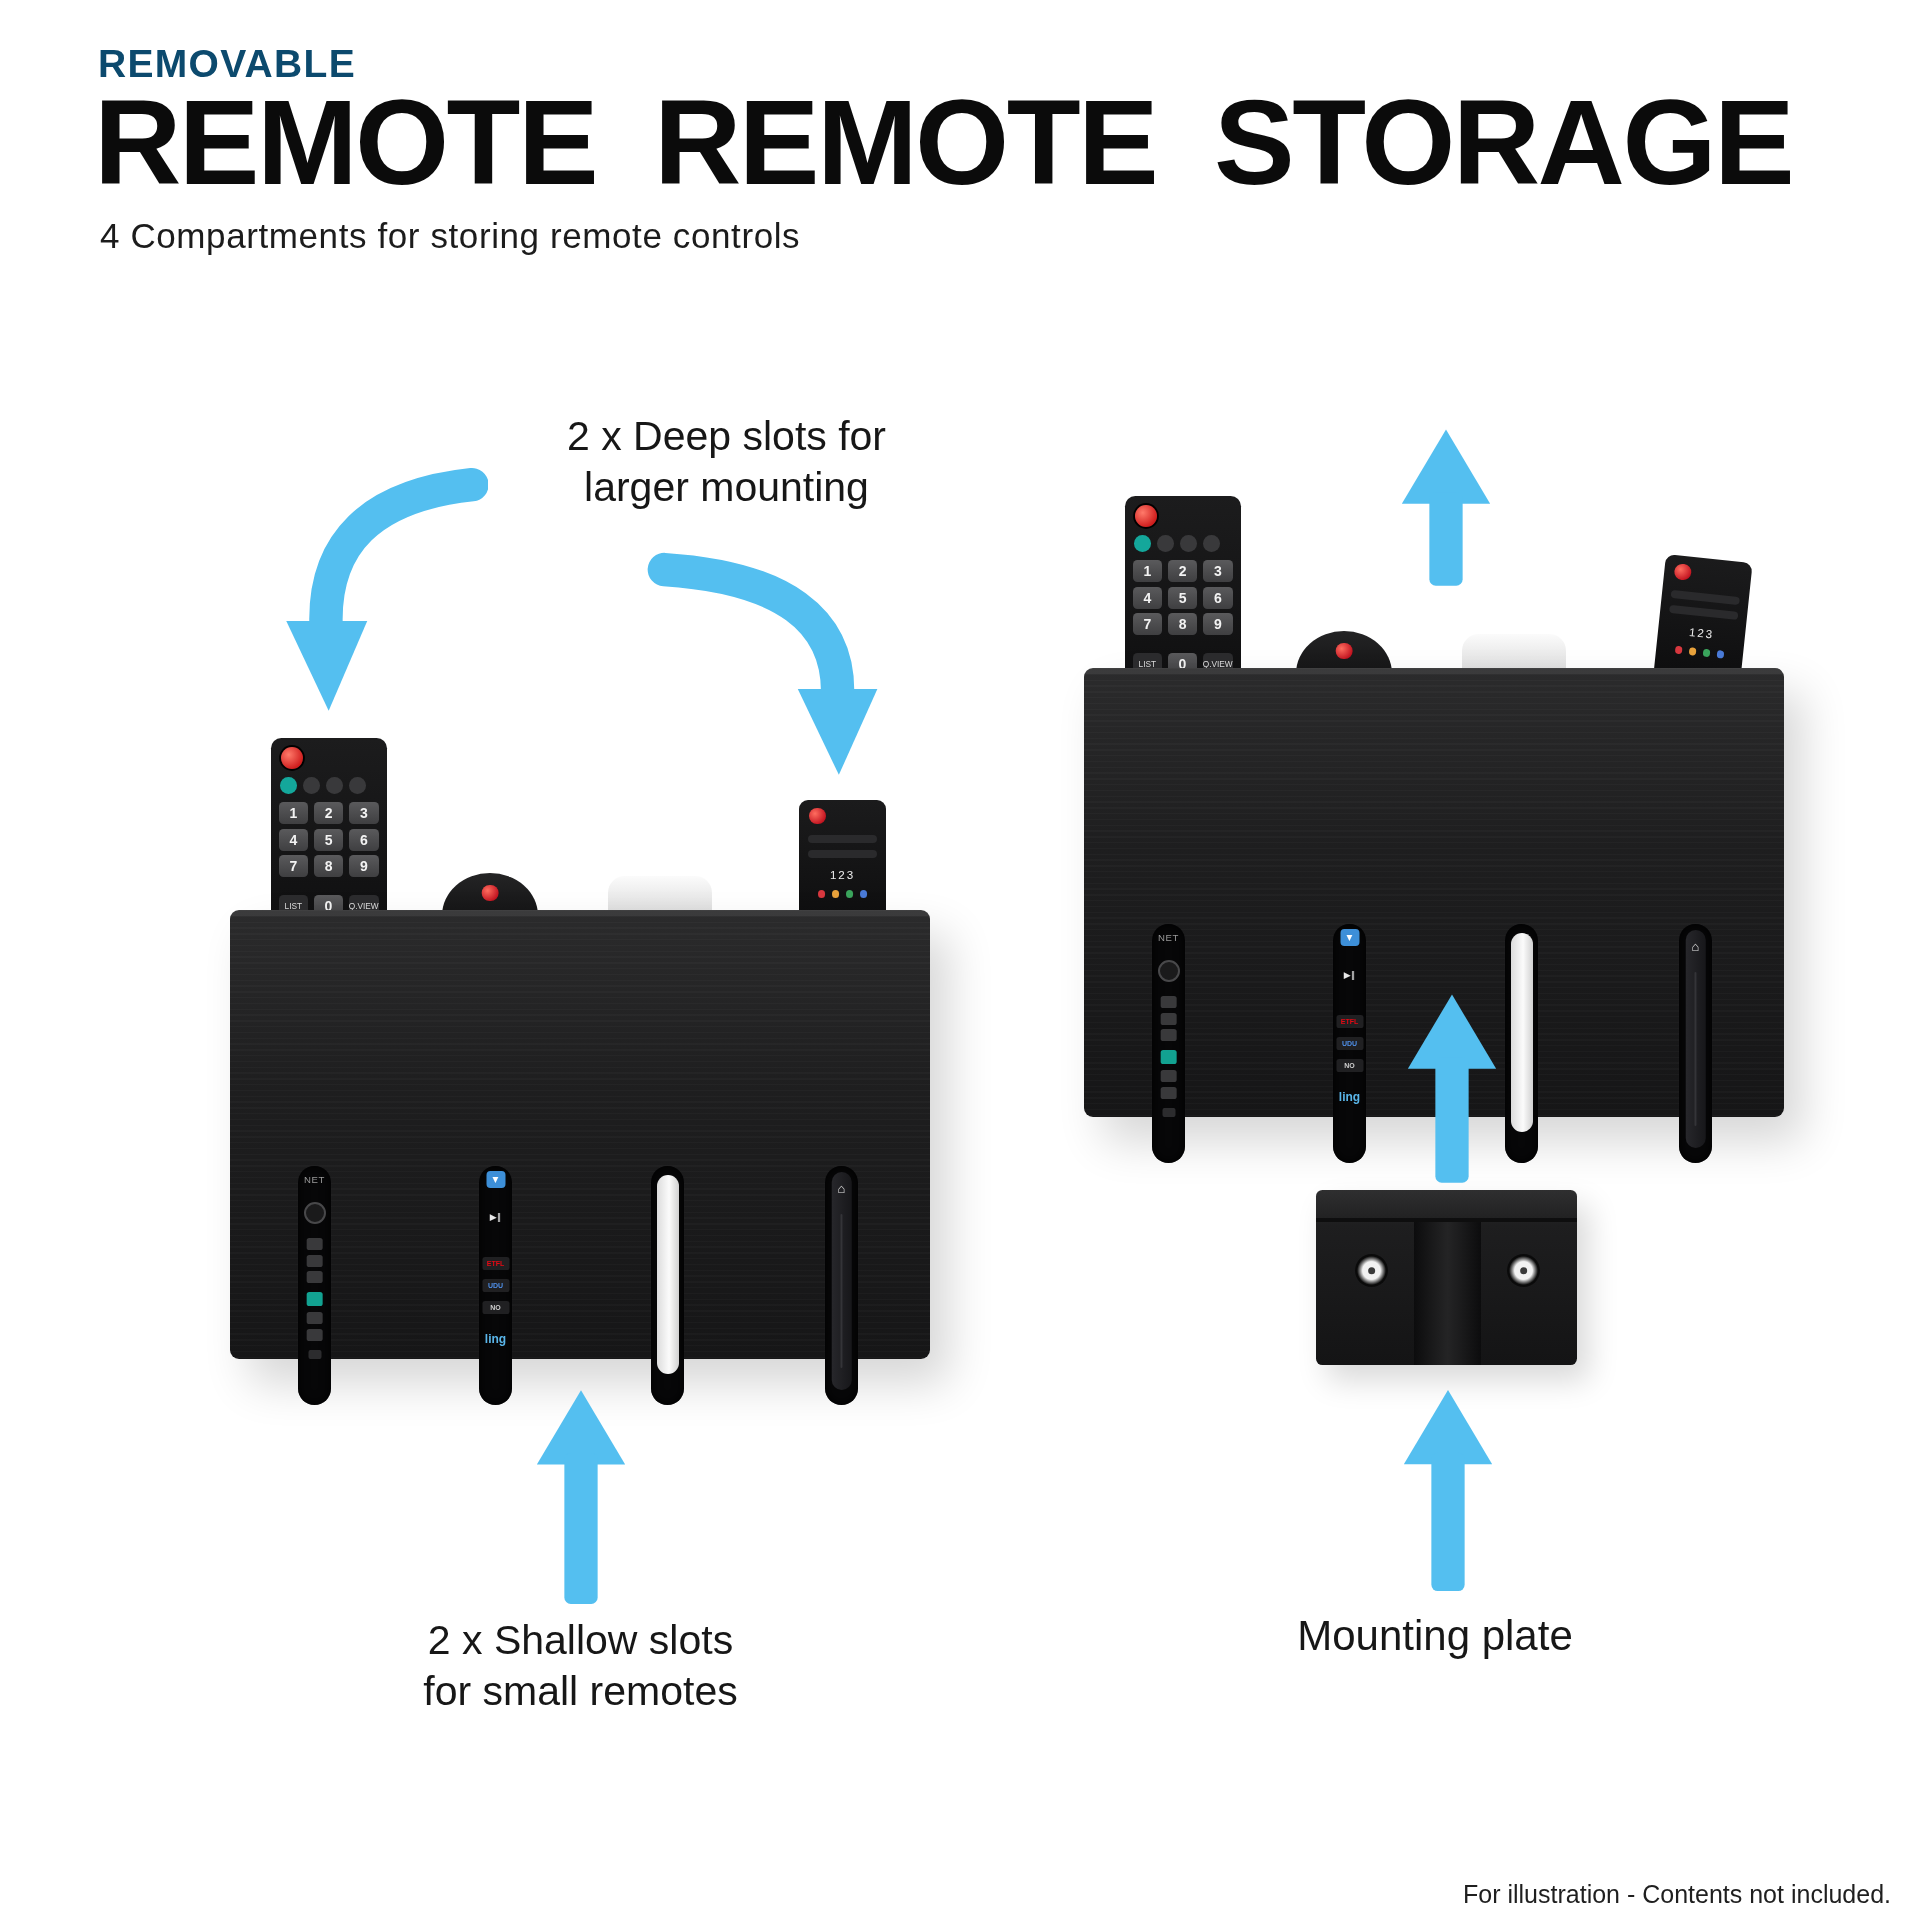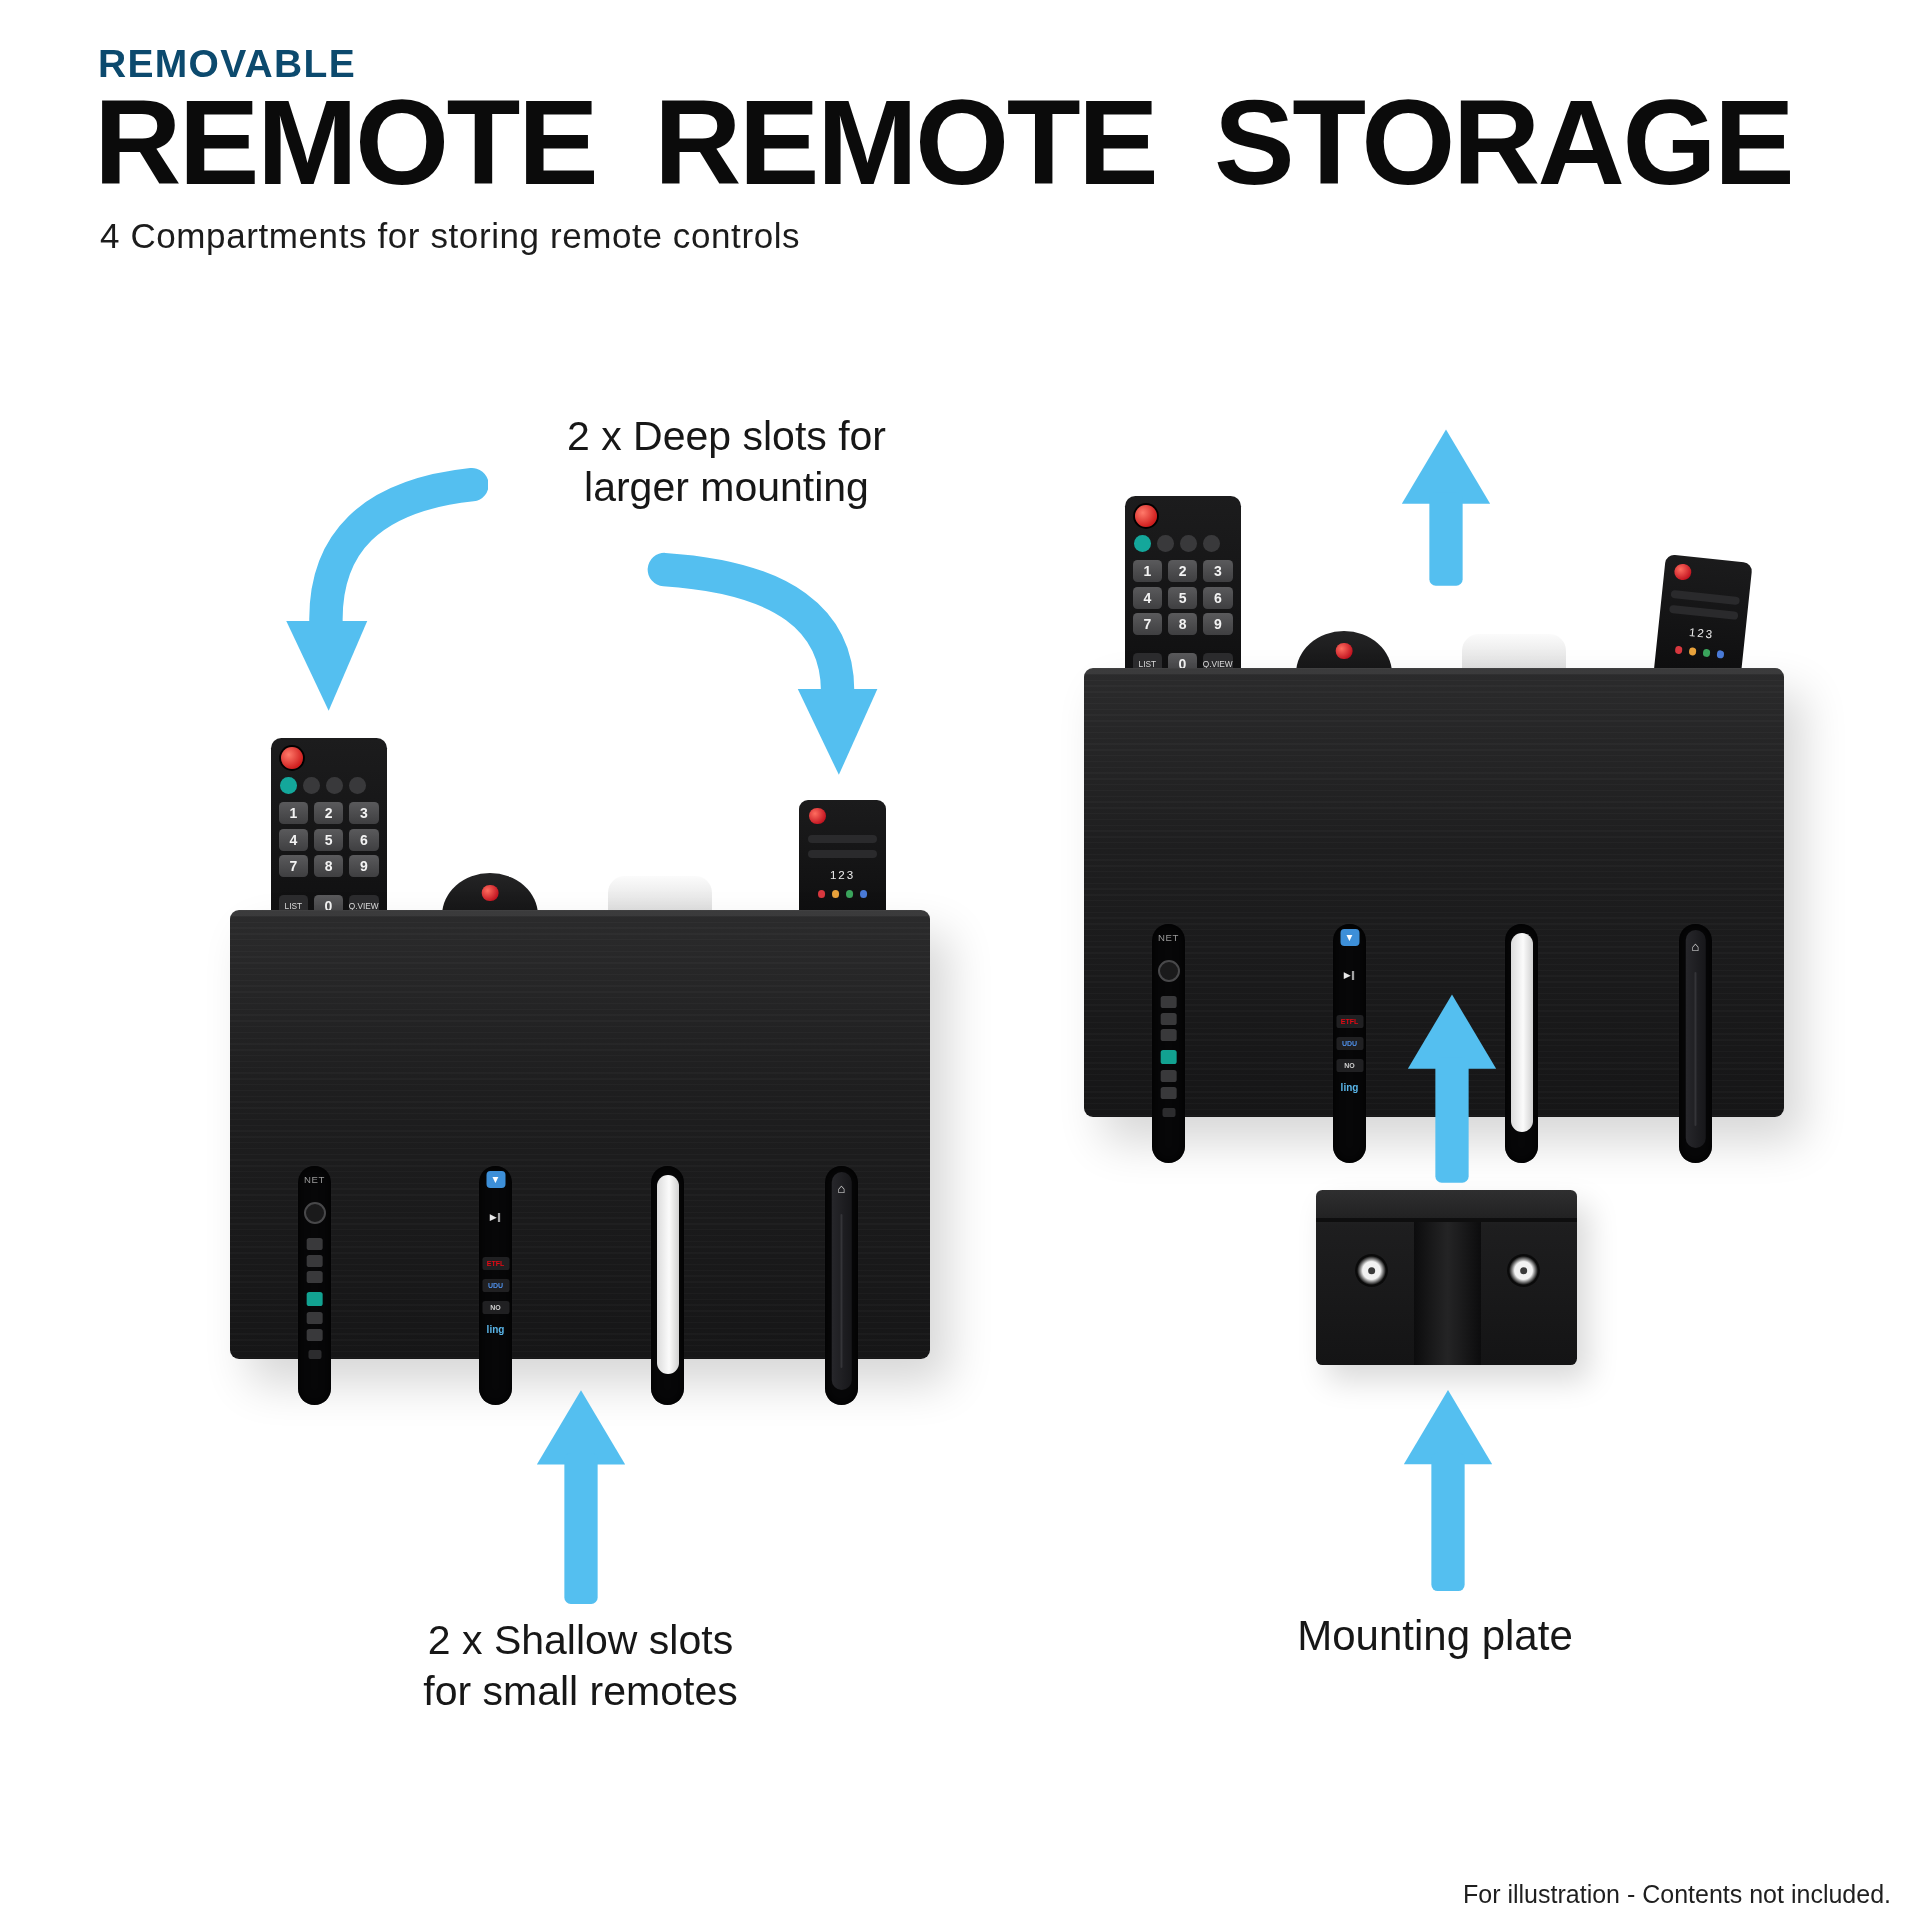--- a/index.html
+++ b/index.html
@@ -81,21 +81,21 @@
   .s1-b1{top:72px;} .s1-b2{top:89px;} .s1-b3{top:105px;}
   .s1-teal{top:126px;width:16.7px;height:14px;background:#12a291;border-radius:2.6px;}
   .s1-b4{top:146px;} .s1-b5{top:163px;} .s1-b6{top:184px;width:13px;height:9px;background:#2c2c2e;border-radius:1.9px;}
 
   .s2-chevron{top:5.1px;width:19px;height:16.7px;background:#3d8fd8;border-radius:3.9px;color:#fff;font-size:11.6px;line-height:16px;text-align:center;}
   .s2-play{top:46px;color:#e8e8e8;font-size:9px;}
   .s2-pill{width:27px;height:13px;background:#202022;border-radius:2.6px;font-size:7px;font-weight:700;line-height:13px;text-align:center;}
   .s2-netflix{top:91px;color:#e50914;}
   .s2-vudu{top:113px;color:#4f8fe8;}
   .s2-now{top:135px;color:#cfcfcf;}
-  .s2-sling{top:158px;color:#5ab6ea;font-size:10px;font-weight:700;}
+  .s2-sling{top:166px;color:#5ab6ea;font-size:12px;font-weight:700;}
 
   .s3-body{top:9px;width:22px;height:199px;border-radius:11px;background:linear-gradient(90deg,#dcdcdc,#fbfbfb 55%,#d0d0d0);}
 
   .s4-body{top:6.4px;width:20.5px;height:218px;border-radius:10.3px;background:linear-gradient(90deg,#27272b,#17171a);}
   .s4-home{position:absolute;top:9px;left:50%;transform:translateX(-50%);color:#e0e0e0;font-size:13px;}
   .s4-line{position:absolute;top:42px;left:50%;transform:translateX(-50%);width:2.6px;height:154px;background:#343438;border-radius:1.3px;}
 
   
   .plate{position:absolute;left:1316px;top:1190px;width:261px;height:175px;z-index:2;}
   .plate-body{position:absolute;inset:0;border-radius:6.4px;

